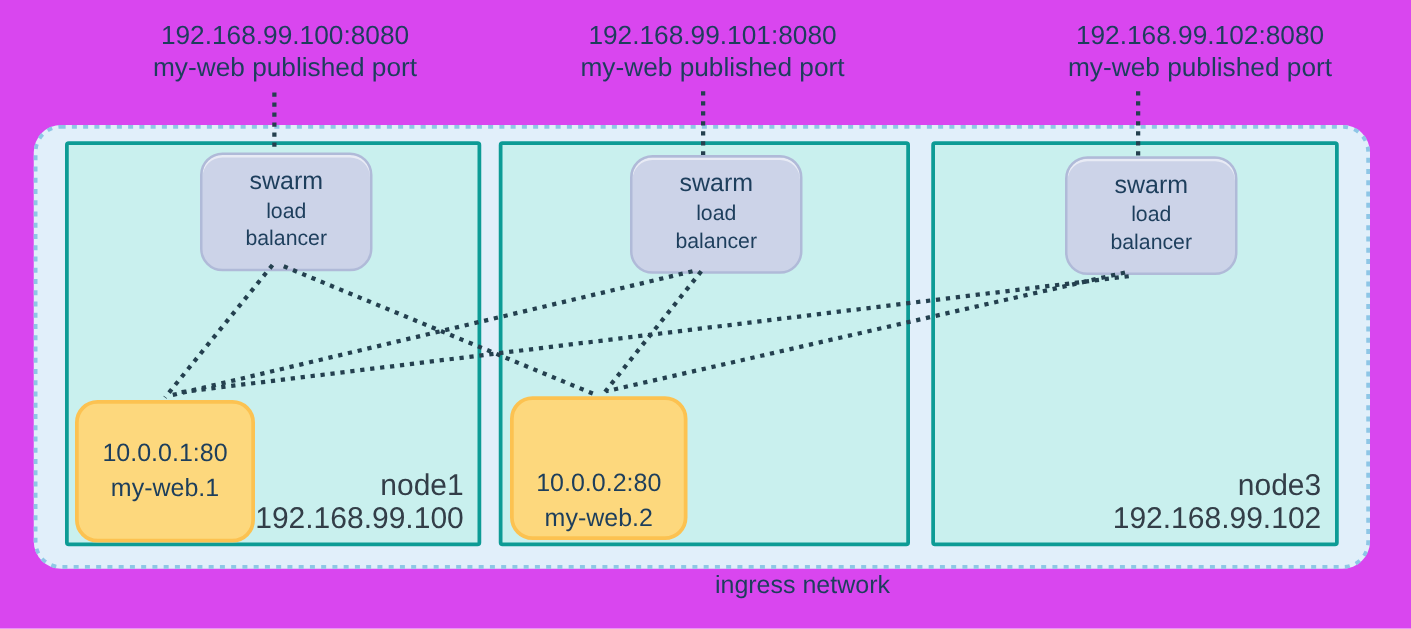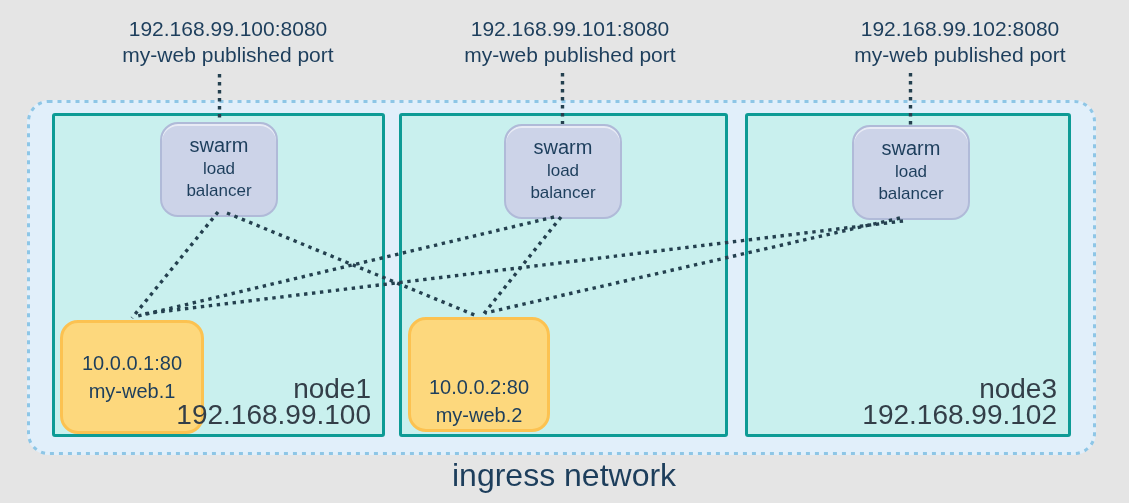--- a/index.html
+++ b/index.html
@@ -14,21 +14,21 @@
     --text-navy:#1d3e5c;
     --text-dark:#333e48;
     --line:#24404f;
   }
   html,body{margin:0;padding:0;background:#ffffff;}
   #stage{
     position:relative;
     width:1129px;height:503px;
     font-family:"Liberation Sans","DejaVu Sans",sans-serif;
     overflow:hidden;
-    background:#e5e5e5;
+    background:#d946ef;
   }
   .pub-label{
     position:absolute;top:16px;width:340px;
     text-align:center;color:var(--text-navy);
     font-size:21px;line-height:26px;
   }
   .ingress-box{
     position:absolute;left:27px;top:100px;width:1069px;height:355px;
     background:var(--ingress-fill);
     border-radius:22px;
@@ -38,21 +38,21 @@
     position:absolute;top:113px;height:324px;
     background:var(--node-fill);
     border:3px solid var(--node-border);
     border-radius:3px;
     box-sizing:border-box;
   }
   #node1{left:52px;width:333px;}
   #node2{left:399px;width:329px;}
   #node3{left:745px;width:326px;}
   .lb{
-    position:absolute;width:118px;height:95px;
+    position:absolute;width:138px;height:95px;
     background:var(--lb-fill);
     border:2px solid var(--lb-border);
     border-radius:18px;
     box-sizing:border-box;
     text-align:center;color:var(--text-navy);
     padding-top:9px;
     box-shadow:inset 0 2px 0 rgba(255,255,255,.55);
   }
   #lb1{left:160px;top:122px;}
   #lb2{left:504px;top:124px;}
@@ -68,29 +68,29 @@
     display:flex;flex-direction:column;justify-content:center;align-items:center;
     color:var(--text-navy);
     font-size:20px;line-height:28px;
     text-align:center;
   }
   #task1{left:60px;top:320px;width:144px;height:114px;}
   #task2{left:408px;top:317px;width:142px;height:115px;justify-content:flex-end;}
   .node-label{
     position:absolute;top:376px;
     text-align:right;color:var(--text-dark);
-    font-size:28px;line-height:26px;
+    font-size:24px;line-height:26px;
   }
   #node1-label{right:758px;}
   #node2-label{right:416px;}
   #node3-label{right:72px;}
   .ingress-label{
-    position:absolute;left:452px;top:457px;width:300px;
-    text-align:left;color:var(--text-navy);
-    font-size:32px;
+    position:absolute;left:412px;top:457px;width:300px;
+    text-align:right;color:var(--text-navy);
+    font-size:20px;
   }
   #wires{
     position:absolute;left:0;top:0;width:1129px;height:503px;
     pointer-events:none;z-index:5;
   }
   .dotline{
     stroke:var(--line);stroke-width:3.4;fill:none;
     stroke-dasharray:3.4 4.6;stroke-linecap:butt;
   }
   .dashed-frame{

